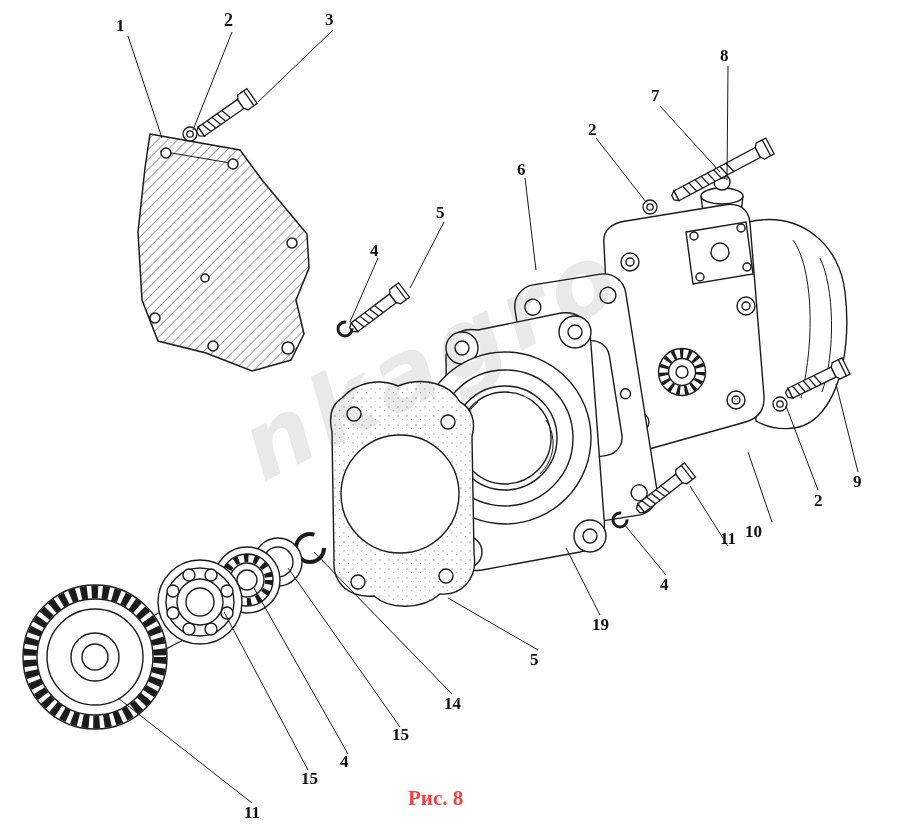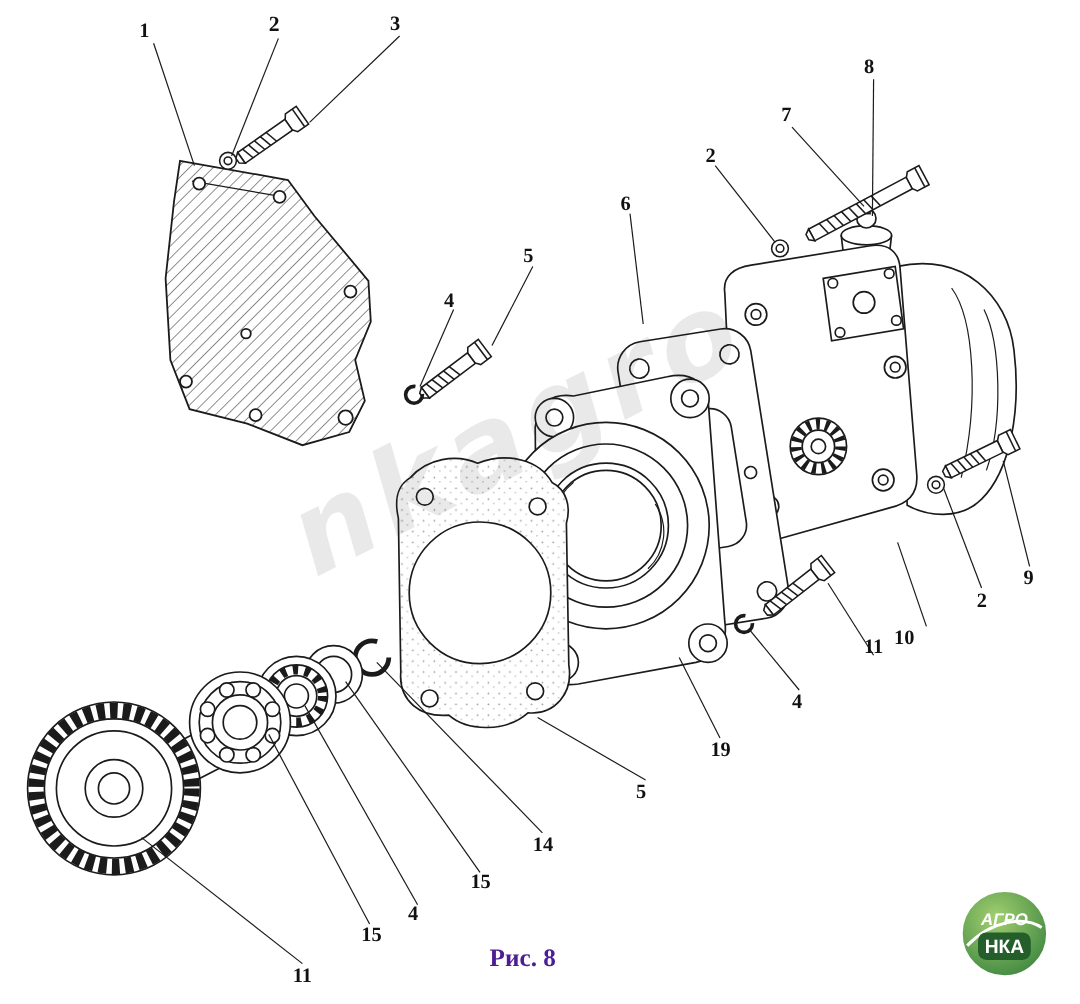--- a/index.html
+++ b/index.html
@@ -2,21 +2,21 @@
 <html><head>
 <meta charset="utf-8">
 <style>
   html,body{margin:0;padding:0;background:#fff;}
   #canvas{position:relative;width:900px;height:837px;background:#fff;overflow:hidden;
           font-family:"Liberation Serif",serif;}
   #drawing{position:absolute;left:0;top:0;z-index:1;}
   .co{position:absolute;z-index:4;font:600 17px "Liberation Serif",serif;color:#111;}
   .co.bold{font-weight:700;font-size:18px;}
   .caption{position:absolute;left:408px;top:786px;z-index:3;display:flex;gap:20px;
-           font:bold 21px "Liberation Serif",serif;color:#4c1d95;white-space:nowrap;}
+           font:bold 21px "Liberation Serif",serif;color:#ef4444;white-space:nowrap;}
   .watermark{position:absolute;left:248px;top:398px;z-index:2;
              font:700 italic 95px "DejaVu Sans",sans-serif;letter-spacing:6px;
              color:rgba(40,40,40,0.10);transform:rotate(-27deg);transform-origin:left center;
              pointer-events:none;white-space:nowrap;}
   .logo{position:absolute;left:794px;top:738px;z-index:5;opacity:0.93;}
 </style>
 </head>
 <body>
 
 <div id="canvas">
@@ -271,29 +271,14 @@
   <div class="co" style="left:340px;top:752px">4</div>
   <div class="co" style="left:301px;top:769px">15</div>
   <div class="co" style="left:244px;top:803px">11</div>
 
   <div class="watermark">nkagro</div>
 
   <div class="caption">
     <span>Рис. 8</span>
   </div>
 
-  <div class="logo">
-    <svg width="86" height="80" viewBox="0 0 86 80">
-      <defs>
-        <radialGradient id="lg" cx="40%" cy="32%" r="75%">
-          <stop offset="0%" stop-color="#9ccc65"></stop>
-          <stop offset="100%" stop-color="#2f7d32"></stop>
-        </radialGradient>
-      </defs>
-      <circle cx="43" cy="40" r="36" fill="url(#lg)" stroke="#ffffff" stroke-width="2.5"></circle>
-      <path d="M12,50 C32,29 60,25 74,35" stroke="#ffffff" stroke-width="2.5" fill="none"></path>
-      <text x="43" y="33" text-anchor="middle" fill="#ffffff" font-family="Liberation Sans, sans-serif" font-size="14" font-weight="bold" font-style="italic">АГРО</text>
-      <rect x="21" y="39" width="44" height="23" rx="7" fill="#14531c"></rect>
-      <text x="43" y="56" text-anchor="middle" fill="#ffffff" font-family="Liberation Sans, sans-serif" font-size="16" font-weight="bold">НКА</text>
-    </svg>
-  </div>
 
 </div>
 
 </body></html>

